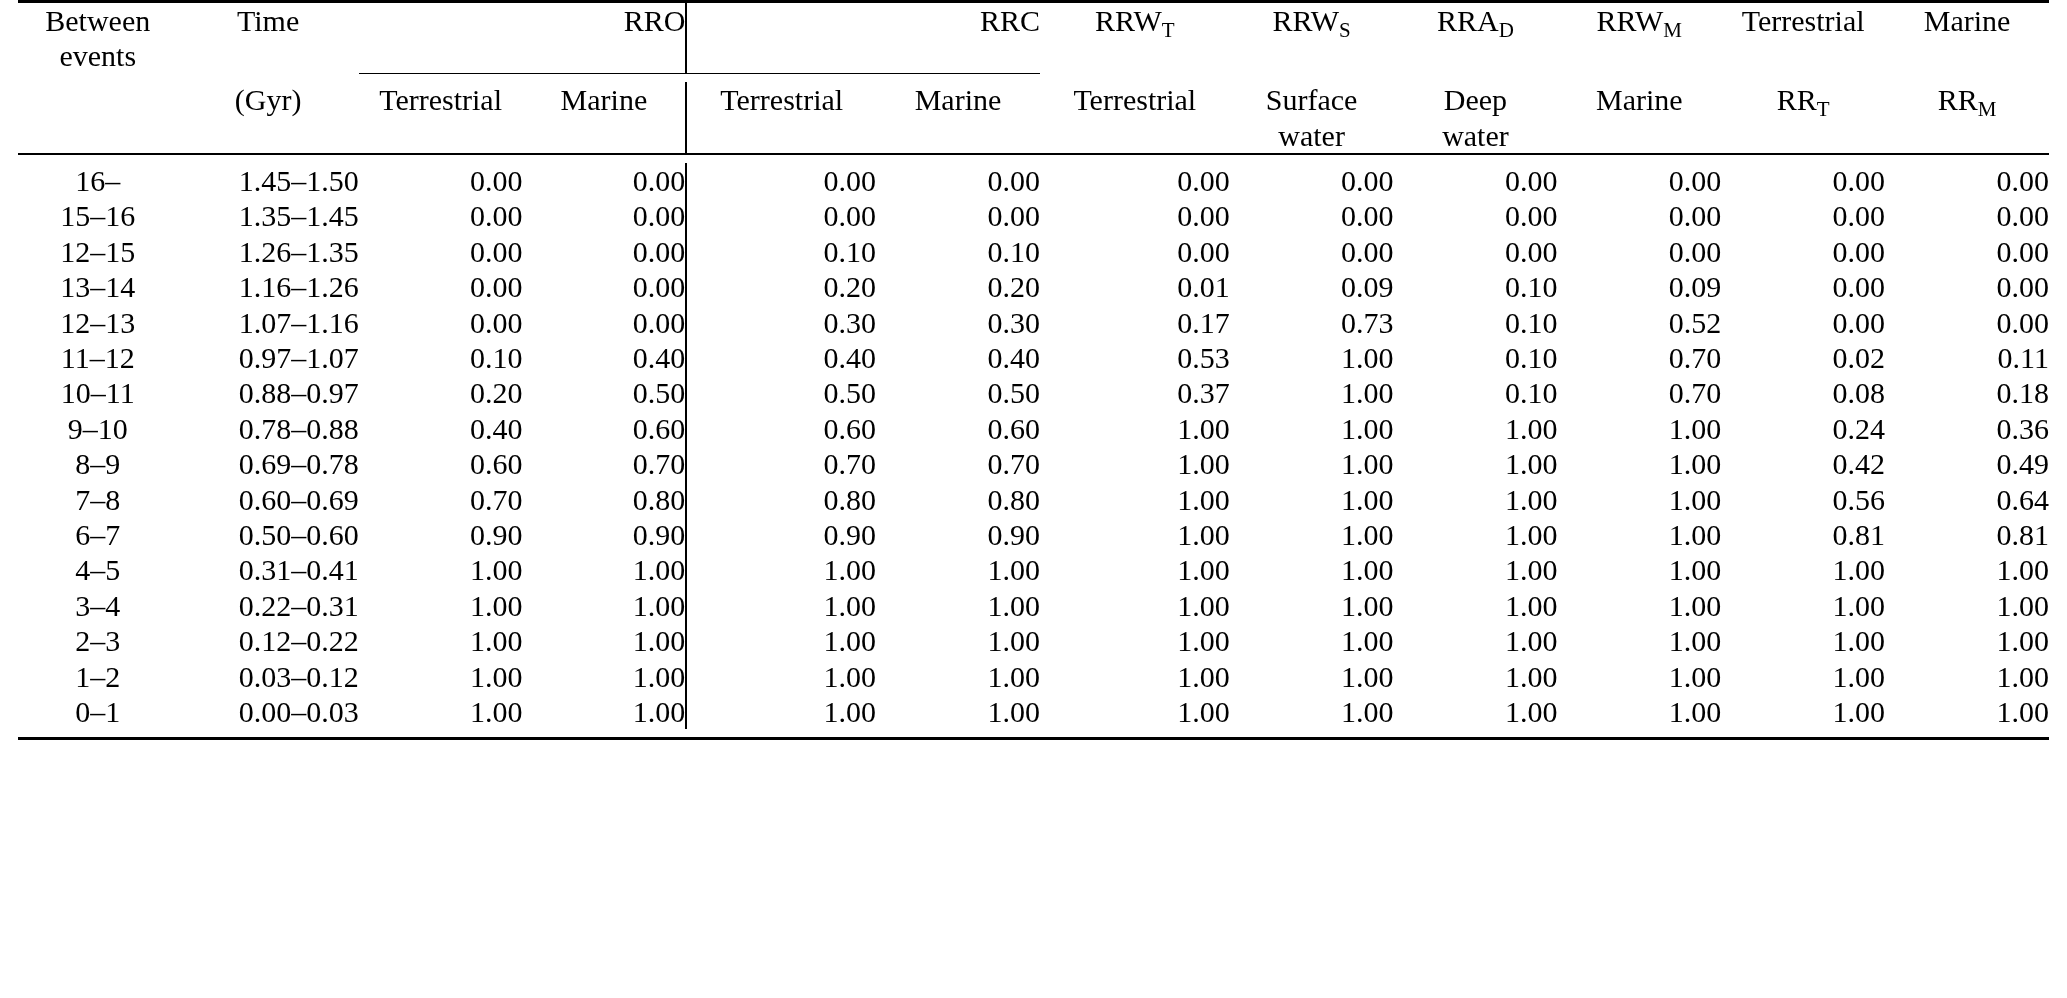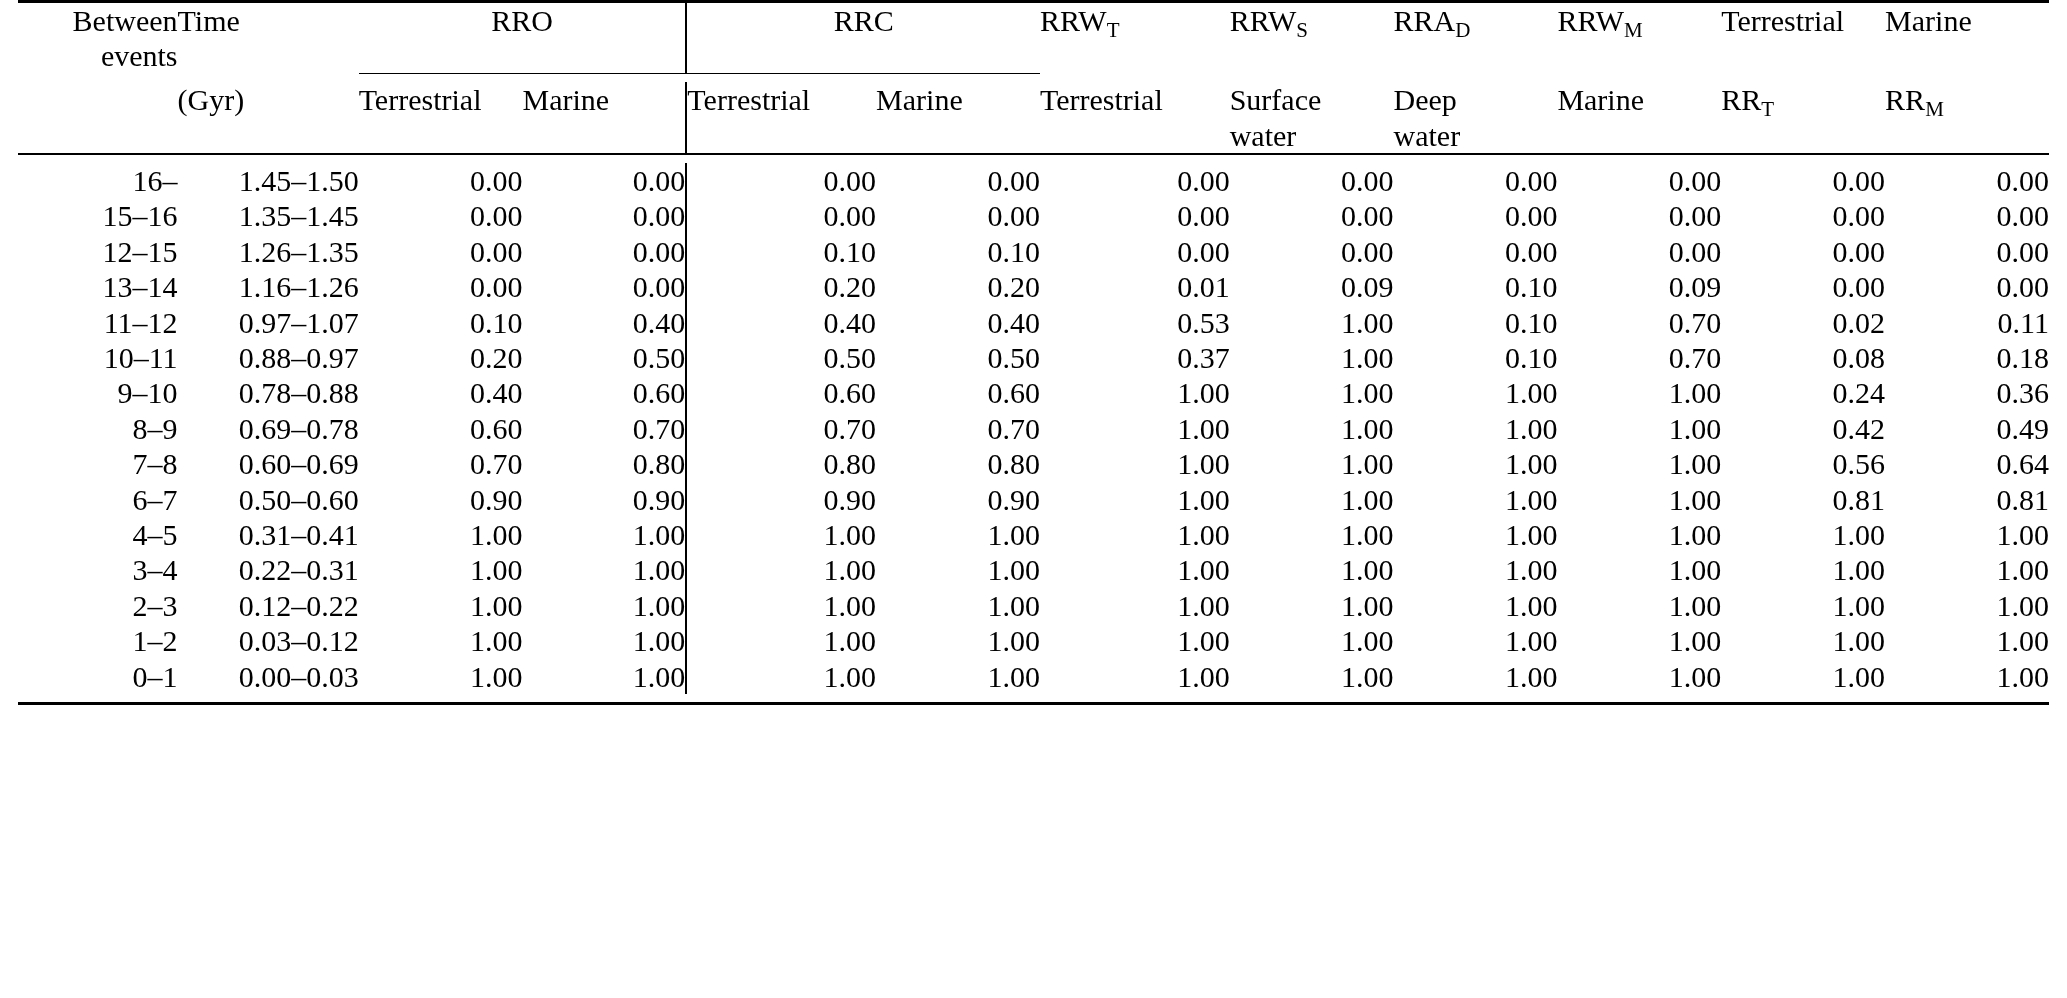--- a/index.html
+++ b/index.html
@@ -32,35 +32,35 @@
     vertical-align: top;
   }
   
   .rule-top td { border-top: 3px solid #000; height: 0; font-size: 0; line-height: 0; }
   .rule-mid td { border-top: 2px solid #000; height: 0; font-size: 0; line-height: 0; }
   .rule-bot td { border-top: 3px solid #000; height: 0; font-size: 0; line-height: 0; }
 
   .hdr-row td { padding-top: 10px; }
   .hdr-row2 td { padding-bottom: 6px; }
 
-  .c-left  { text-align: right; margin-left: 32px; }
-  .c-ctr   { text-align: left; }
+  .c-left  { text-align: center; margin-left: 32px; }
+  .c-ctr   { text-align: center; }
   .c-right { text-align: right; }
 
   
   .col-be   { width: 148px; text-align: left; }
   .col-time { width: 168px; text-align: right; padding-right: 10px; }
   .col-num  { width: 152px; text-align: right; padding-right: 14px; }
   .col-num-wide { width: 176px; text-align: right; padding-right: 14px; }
 
   
   .vsep-left  { border-left: 2px solid #000; margin-top: 20px; }
 
   .grouphead {
-    text-align: center;
+    text-align: right;
     font-size: 30px;
     padding-bottom: 2px;
   }
   .group-underline {
     border-bottom: 1.5px solid #000;
   }
   .sub {
     font-size: 0.70em;
     vertical-align: -0.28em;
     line-height: 0;
@@ -240,20 +240,34 @@
           <td class="c-left">13–14</td>
           <td class="c-right">1.16–1.26</td>
           <td class="c-right">0.00</td>
           <td class="c-right">0.00</td>
           <td class="c-right vsep-left">0.20</td>
           <td class="c-right">0.20</td>
           <td class="c-right">0.01</td>
           <td class="c-right">0.09</td>
           <td class="c-right">0.10</td>
           <td class="c-right">0.09</td>
+          <td class="c-right">0.00</td>
+          <td class="c-right">0.00</td>
+        </tr>
+        <tr class="body-row">
+          <td class="c-left">12–13</td>
+          <td class="c-right">1.07–1.16</td>
+          <td class="c-right">0.00</td>
+          <td class="c-right">0.00</td>
+          <td class="c-right vsep-left">0.30</td>
+          <td class="c-right">0.30</td>
+          <td class="c-right">0.17</td>
+          <td class="c-right">0.73</td>
+          <td class="c-right">0.10</td>
+          <td class="c-right">0.52</td>
           <td class="c-right">0.00</td>
           <td class="c-right">0.00</td>
         </tr>
         <tr class="body-row">
           <td class="c-left">11–12</td>
           <td class="c-right">0.97–1.07</td>
           <td class="c-right">0.10</td>
           <td class="c-right">0.40</td>
           <td class="c-right vsep-left">0.40</td>
           <td class="c-right">0.40</td>

